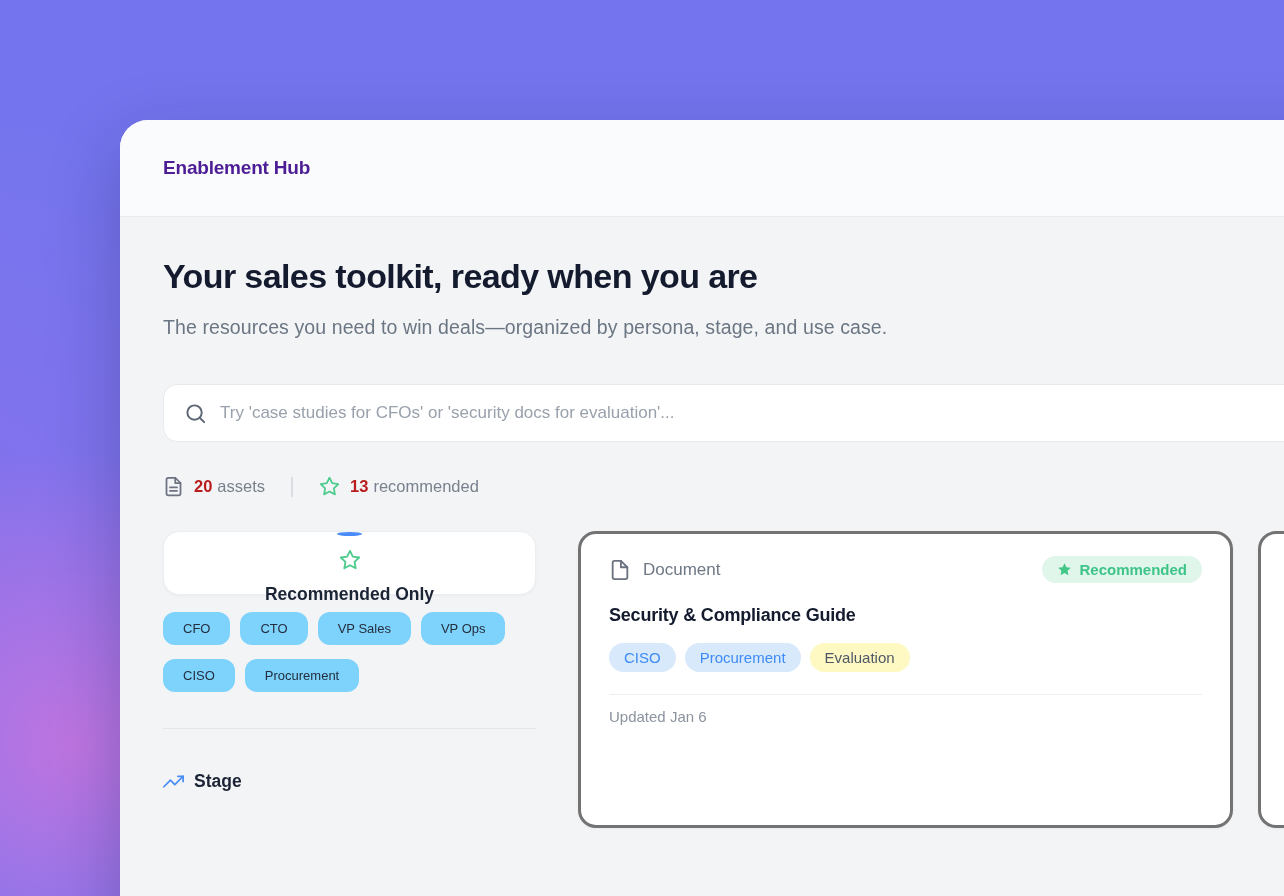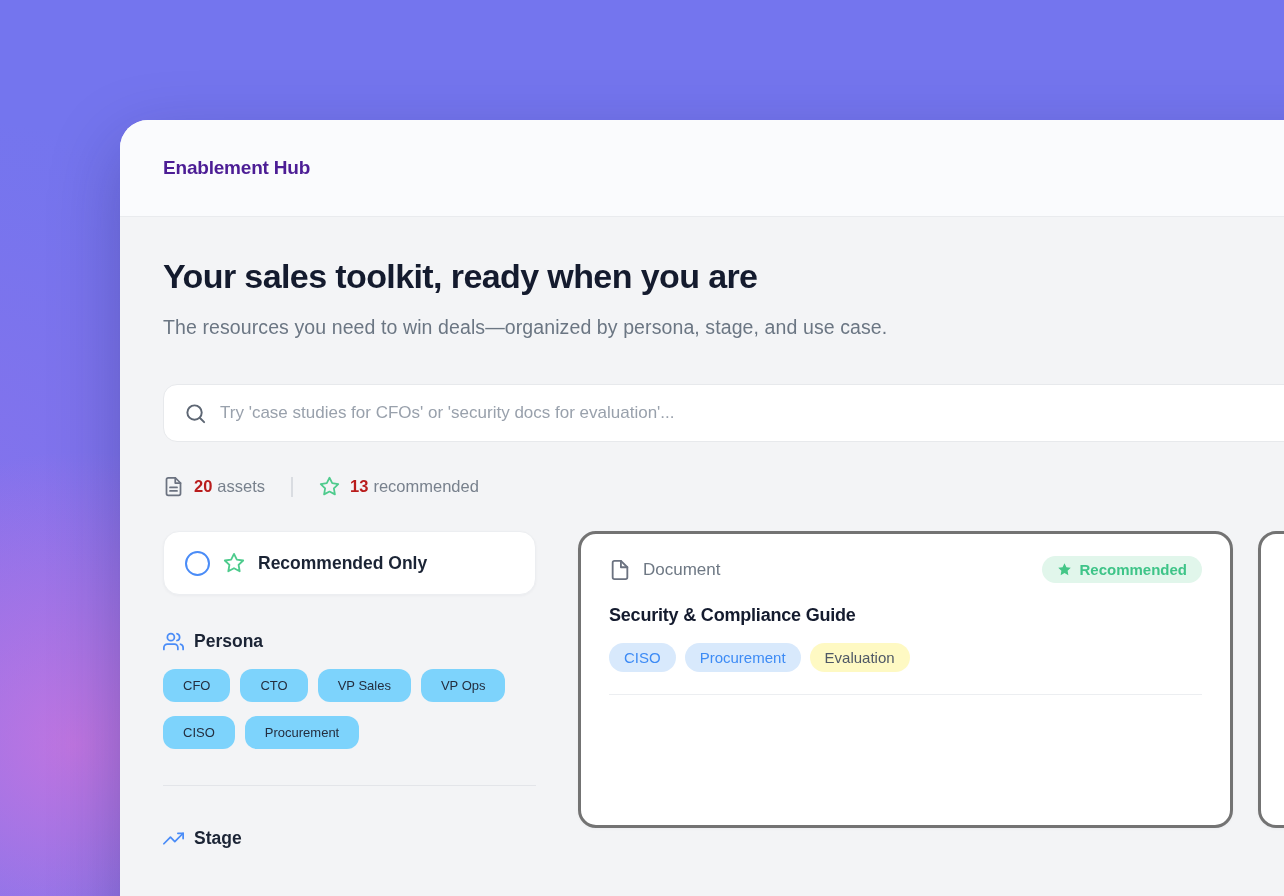--- a/index.html
+++ b/index.html
@@ -76,21 +76,21 @@
   
   .main-row { margin-top: 34px; display: flex; align-items: flex-start; }
 
   
   .filters-sidebar { width: 373px; flex: 0 0 auto; }
   .reco-toggle {
     height: 64px; background: #ffffff;
     border: 1px solid #eceef1; border-radius: 16px;
     box-shadow: 0 1px 3px rgba(20,27,46,0.04);
     display: flex; align-items: center; gap: 13px;
-    padding: 0 21px; cursor: pointer;
+    padding: 0 21px; cursor: pointer; flex-direction: column;
   }
   .radio-circle {
     width: 25px; height: 25px; border-radius: 50%;
     border: 2px solid #4a8cf7; background: #fff;
   }
   .reco-toggle .label { font-size: 17.5px; font-weight: 600; color: #1b2435; }
 
   .section-heading {
     margin-top: 36px;
     display: flex; align-items: center; gap: 10px;
@@ -193,31 +193,20 @@
         <div class="reco-toggle">
           <span class="radio-circle"></span>
           <span class="icon-star-green" style="display:flex">
             <svg width="22" height="22" viewBox="0 0 24 24" fill="none" stroke="currentColor" stroke-width="2" stroke-linejoin="round">
                 <polygon points="12 2 15.09 8.26 22 9.27 17 14.14 18.18 21.02 12 17.77 5.82 21.02 7 14.14 2 9.27 8.91 8.26"></polygon>
               </svg>
           </span>
           <span class="label">Recommended Only</span>
         </div>
 
-        <div class="section-heading">
-          <span style="display:flex">
-            <svg width="21" height="21" viewBox="0 0 24 24" fill="none" stroke="currentColor" stroke-width="2" stroke-linecap="round" stroke-linejoin="round">
-                <path d="M17 21v-2a4 4 0 0 0-4-4H5a4 4 0 0 0-4 4v2"></path>
-                <circle cx="9" cy="7" r="4"></circle>
-                <path d="M23 21v-2a4 4 0 0 0-3-3.87"></path>
-                <path d="M16 3.13a4 4 0 0 1 0 7.75"></path>
-              </svg>
-          </span>
-          <span>Persona</span>
-        </div>
 
         <div class="chip-group">
           <span class="chip">CFO</span>
           <span class="chip">CTO</span>
           <span class="chip">VP Sales</span>
           <span class="chip">VP Ops</span>
           <span class="chip">CISO</span>
           <span class="chip">Procurement</span>
         </div>
 
@@ -255,20 +244,21 @@
               <span>Recommended</span>
             </span>
           </div>
           <div class="asset-title">Security &amp; Compliance Guide</div>
           <div class="tag-row">
             <span class="tag blue">CISO</span>
             <span class="tag blue">Procurement</span>
             <span class="tag gray">Evaluation</span>
           </div>
           <div class="card-divider"></div>
+          <div class="asset-updated">Updated Jan 6</div>
         </div>
 
         <div class="asset-card partial">
           
           
           
           
           
           
         </div>

